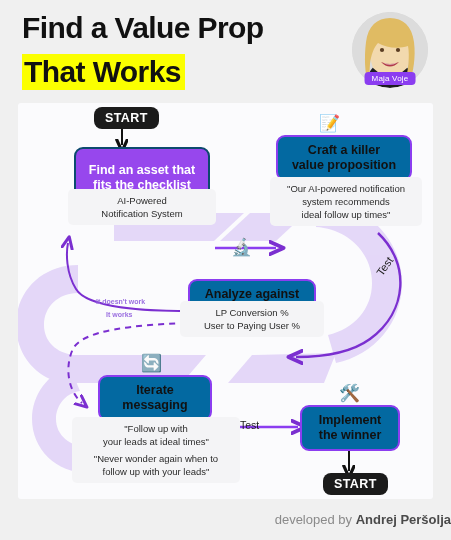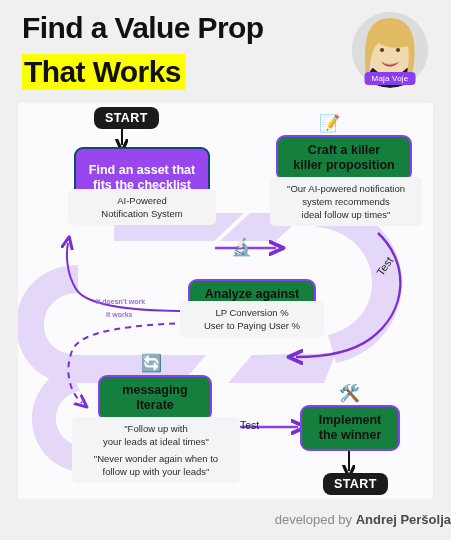--- a/index.html
+++ b/index.html
@@ -44,21 +44,21 @@
   }
   .canvas svg.bg{position:absolute;left:0;top:0;}
   
   .node{position:absolute;box-sizing:border-box;text-align:center;}
   .pill{
     background:#9747ed;color:#fff;border:2px solid #0c4a6e;
     border-radius:9px;font-weight:bold;font-size:12.5px;line-height:15px;
     padding:14px 10px;
   }
   .outline{
-    background:#15803d;color:#111;border:2px solid #8b3df0;
+    background:#0369a1;color:#111;border:2px solid #8b3df0;
     border-radius:9px;font-weight:bold;font-size:12.5px;line-height:15px;
     padding:6px 10px;
   }
   .badge-dark{
     background:#1b1b1b;color:#fff;border-radius:8px;
     font-weight:bold;font-size:12.5px;letter-spacing:0.4px;
     padding:4px 11px;display:inline-block;
   }
   .note{
     position:absolute;background:#f4f4f6;border-radius:5px;
@@ -165,42 +165,42 @@
     <div>fits the checklist</div>
   </div>
   <div class="note" style="left:50px;top:86px;width:148px;">
     <div>AI-Powered</div>
     <div>Notification System</div>
   </div>
 
   <div class="icon-emoji" style="left:300px;top:12px;width:24px;">📝</div>
   <div class="node outline" style="left:258px;top:32px;width:136px;">
     <div>Craft a killer</div>
-    <div>killer proposition</div>
+    <div>value proposition</div>
   </div>
   <div class="note" style="left:252px;top:74px;width:152px;">
     <div>"Our AI-powered notification</div>
     <div>system recommends</div>
     <div>ideal follow up times"</div>
   </div>
 
   <div class="icon-emoji" style="left:212px;top:136px;width:24px;">🔬</div>
   <div class="node outline" style="left:170px;top:156px;width:128px;margin-top:20px;">
     <div>Analyze against</div>
     <div>market standard</div>
   </div>
   <div class="note" style="left:162px;top:198px;width:144px;">
     <div>LP Conversion %</div>
     <div>User to Paying User %</div>
   </div>
 
   <div class="icon-emoji" style="left:122px;top:252px;width:24px;">🔄</div>
   <div class="node outline" style="left:80px;top:272px;width:114px;">
+    <div>Iterate</div>
     <div>messaging</div>
-    <div>Iterate</div>
   </div>
   <div class="note" style="left:54px;top:314px;width:168px;">
     <div>"Follow up with</div>
     <div>your leads at ideal times"</div>
     <div style="height:4px"></div>
     <div>"Never wonder again when to</div>
     <div>follow up with your leads"</div>
   </div>
 
   <div class="icon-emoji" style="left:320px;top:282px;width:24px;">🛠️</div>

